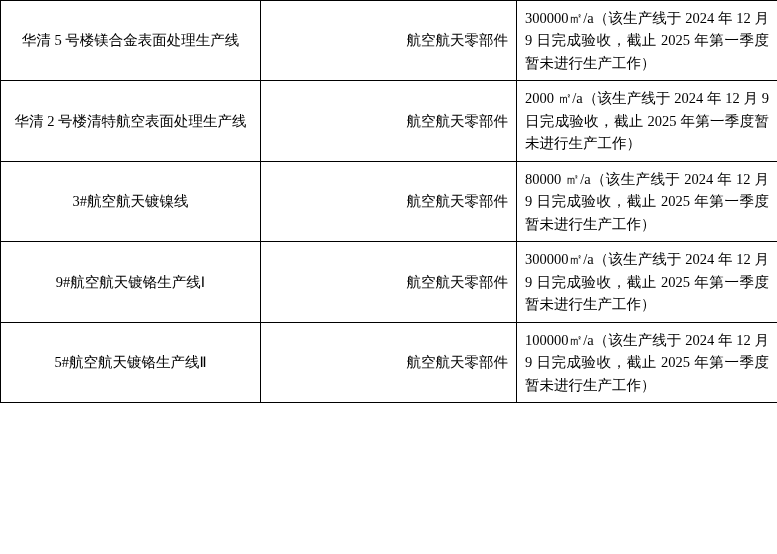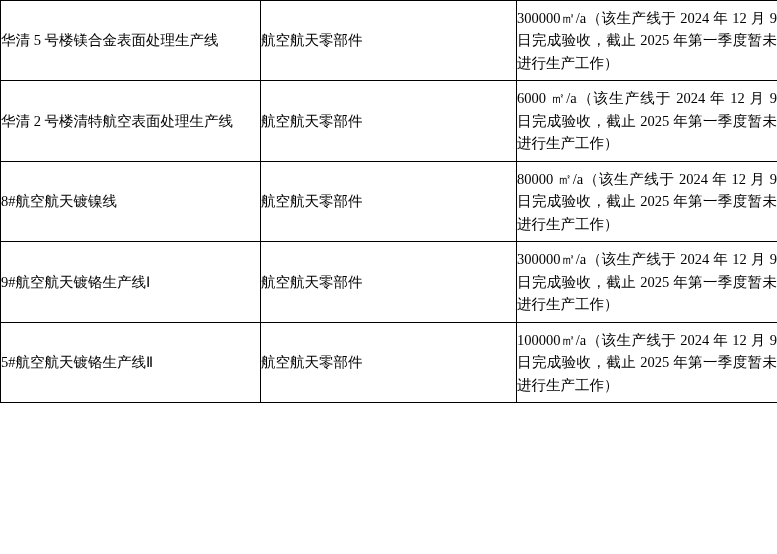--- a/index.html
+++ b/index.html
@@ -21,33 +21,33 @@
     box-sizing: border-box;
   }
   table.data-table {
     border-collapse: collapse;
     width: 777px;
     table-layout: fixed;
   }
   table.data-table td {
     border: 1px solid #000000;
     vertical-align: middle;
-    padding: 6px 0;
+    padding: 6px 8px;
     font-size: 14.5px;
     line-height: 1.55;
   }
   col.c-name  { width: 260px; }
   col.c-type  { width: 256px; }
   col.c-cap   { width: 261px; }
 
   td.cell-name {
-    text-align: left;
+    text-align: center;
   }
   td.cell-type {
-    text-align: left;
+    text-align: right;
   }
   td.cell-cap {
     text-align: left;
     padding-left: 10px;
     padding-right: 6px;
   }
   .cap-text {
     display: block;
     text-align: justify;
     text-justify: inter-ideograph;
@@ -76,26 +76,26 @@
         <td class="cell-type">航空航天零部件</td>
         <td class="cell-cap">
           <span class="cap-text"><span>300000</span><span class="nowrap">㎡<sup class="unit-sup"></sup>/a</span><span>（该生产线于 2024 年 12 月 9 日完成验收，截止 2025 年第一季度暂未进行生产工作）</span></span>
         </td>
       </tr>
 
       <tr>
         <td class="cell-name">华清 2 号楼清特航空表面处理生产线</td>
         <td class="cell-type">航空航天零部件</td>
         <td class="cell-cap">
-          <span class="cap-text"><span>6000</span><span class="nowrap"> ㎡<sup class="unit-sup"></sup>/a</span><span>（该生产线于 2024 年 12 月 9 日完成验收，截止 2025 年第一季度暂未进行生产工作）</span></span>
+          <span class="cap-text"><span>2000</span><span class="nowrap"> ㎡<sup class="unit-sup"></sup>/a</span><span>（该生产线于 2024 年 12 月 9 日完成验收，截止 2025 年第一季度暂未进行生产工作）</span></span>
         </td>
       </tr>
 
       <tr>
-        <td class="cell-name">8#航空航天镀镍线</td>
+        <td class="cell-name">3#航空航天镀镍线</td>
         <td class="cell-type">航空航天零部件</td>
         <td class="cell-cap">
           <span class="cap-text"><span>80000</span><span class="nowrap"> ㎡<sup class="unit-sup"></sup>/a</span><span>（该生产线于 2024 年 12 月 9 日完成验收，截止 2025 年第一季度暂未进行生产工作）</span></span>
         </td>
       </tr>
 
       <tr>
         <td class="cell-name">9#航空航天镀铬生产线Ⅰ</td>
         <td class="cell-type">航空航天零部件</td>
         <td class="cell-cap">

